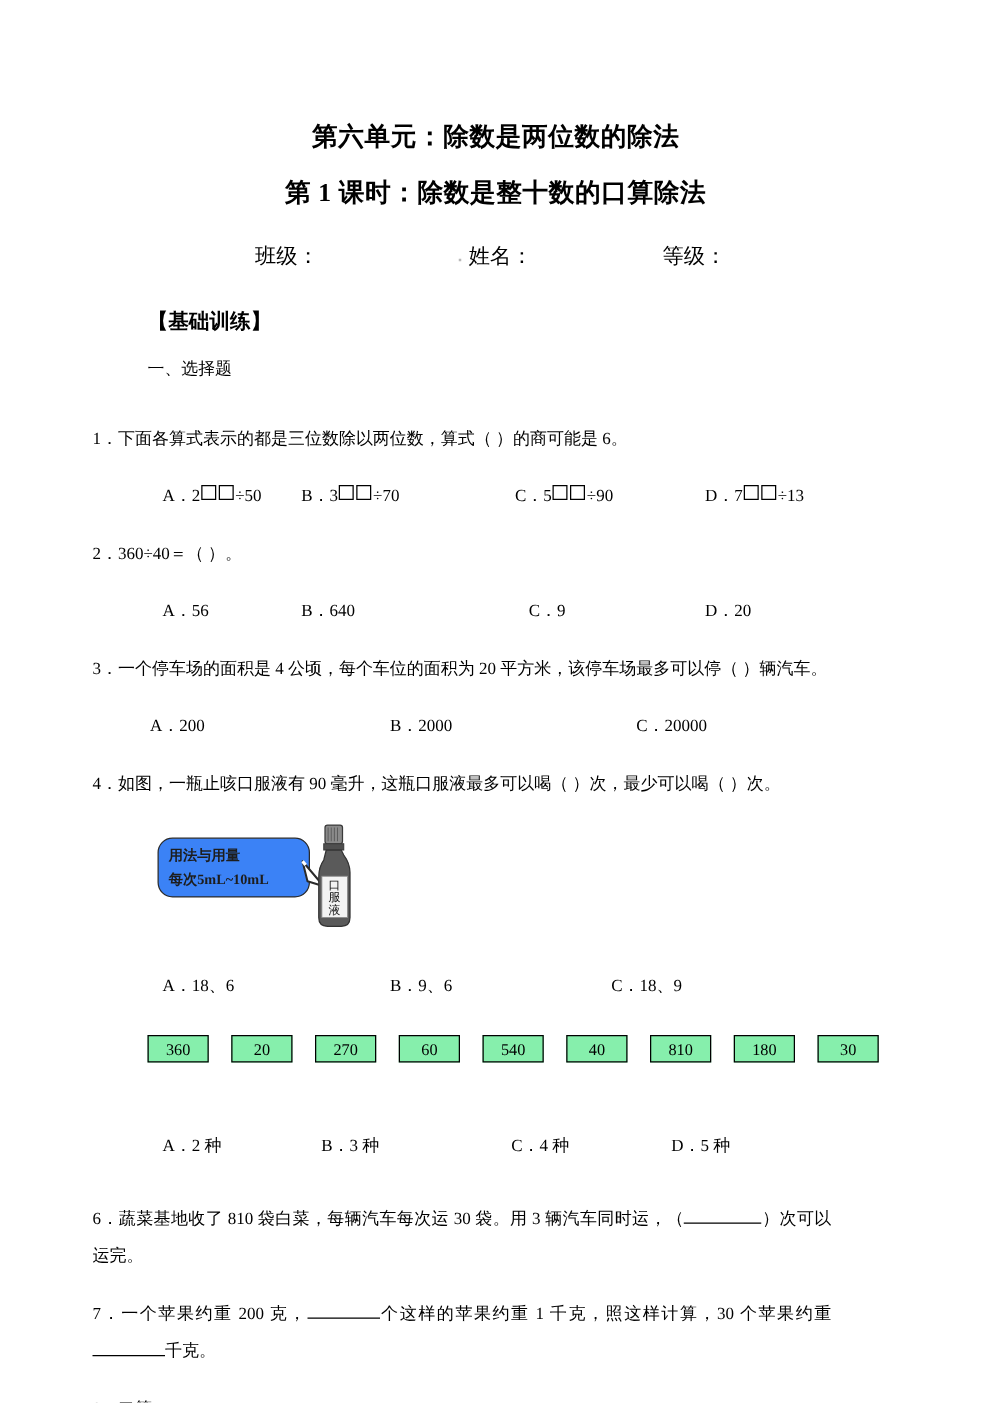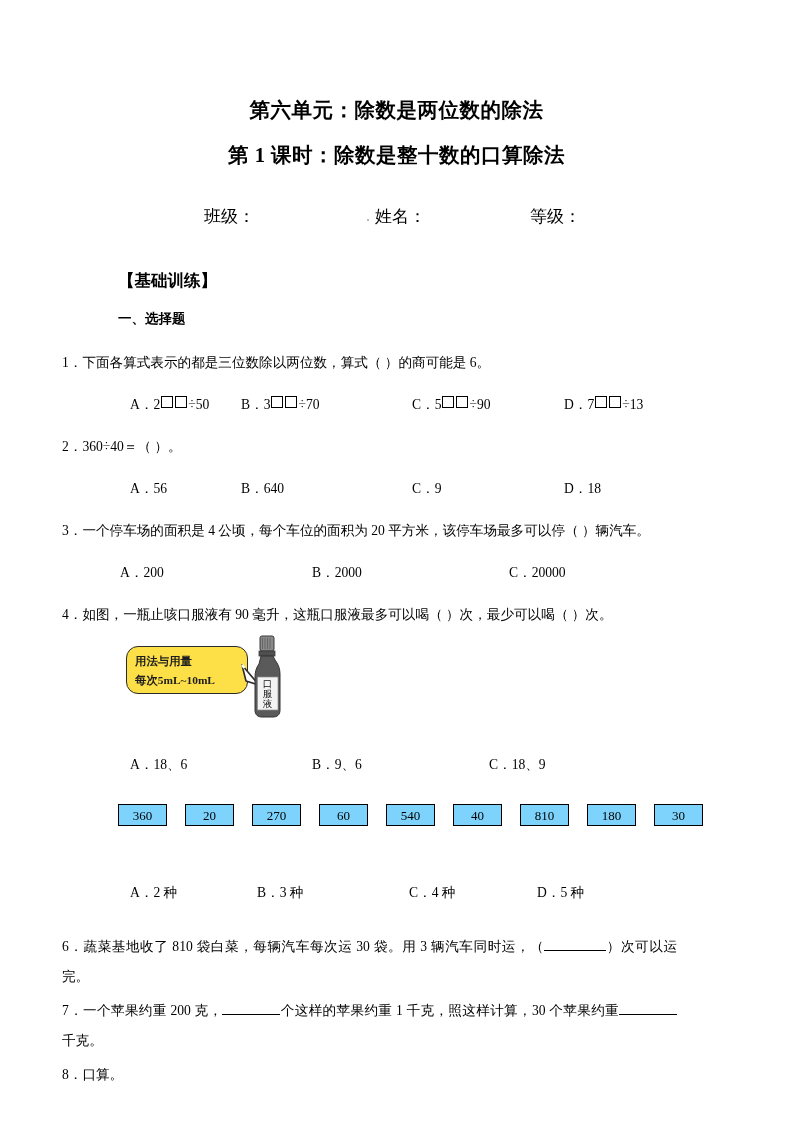--- a/index.html
+++ b/index.html
@@ -28,21 +28,21 @@
     text-align: center;
     font-weight: bold;
     font-size: 20.5px;
     letter-spacing: 0.5px;
     line-height: 1.2;
   }
   .title-1 { margin: 0; padding-top: 98px; }
   .title-2 { margin: 0; padding-top: 20px; }
 
   .name-row {
-    margin: 16px;
+    margin: 4px;
     padding-top: 22px;
     font-size: 17px;
     display: flex;
     justify-content: center;
     align-items: baseline;
   }
   .name-row .slot { display: inline-block; }
   .nr-class { margin-left: -8px; }
   .nr-gap1 { width: 120px; display: inline-block; position: relative; }
   .nr-dot {
@@ -61,27 +61,27 @@
     padding-top: 26px;
     font-size: 16.5px;
     font-weight: bold;
     font-family: Liberation Serif, serif;
   }
   .sub-title {
     margin: 0;
     padding-left: 118px;
     padding-top: 18px;
     font-size: 13.5px;
-    font-weight: bold;
+    font-weight: normal;
     font-family: "Liberation Sans", "DejaVu Sans", sans-serif;
   }
 
   
   .q {
-    margin: 4px;
+    margin: 16px;
     padding-left: 58px;
     padding-right: 112px;
     font-size: 13.6px;
     line-height: 30px;
     text-align: justify;
     text-justify: inter-ideograph;
   }
 
   .opts {
     margin: 12px;
@@ -117,21 +117,21 @@
     padding-top: 6px;
   }
   .bubble {
     position: absolute;
     left: 126px;
     top: 12px;
     width: 122px;
     height: 48px;
     border: 1.6px solid #2b2b2b;
     border-radius: 12px;
-    background: #fde047;
+    background: #3b82f6;
     box-sizing: border-box;
     padding: 5px 0 0 8px;
     font-family: "Liberation Serif", "DejaVu Serif", serif;
     font-size: 11.4px;
     line-height: 19px;
     font-weight: bold;
     color: #1d1d1d;
   }
   .bubble-tail {
     position: absolute;
@@ -158,21 +158,21 @@
   .card {
     display: inline-block;
     width: 49px;
     height: 22px;
     line-height: 22px;
     border: 1.2px solid #000;
     text-align: center;
     font-size: 13px;
     margin-right: 14px;
     box-sizing: border-box;
-    background: #7dd3fc;
+    background: #86efac;
   }
 </style>
 </head>
 <body>
 
 <div class="page">
 
   <div class="doc-title title-1">第六单元：除数是两位数的除法</div>
   <div class="doc-title title-2">第 1 课时：除数是整十数的口算除法</div>
 
@@ -194,22 +194,22 @@
     <span class="opt" style="left:118px"><span>A．2</span><span class="boxglyph"></span><span class="boxglyph"></span><span>÷50</span></span>
     <span class="opt" style="left:229px"><span>B．3</span><span class="boxglyph"></span><span class="boxglyph"></span><span>÷70</span></span>
     <span class="opt" style="left:400px"><span>C．5</span><span class="boxglyph"></span><span class="boxglyph"></span><span>÷90</span></span>
     <span class="opt" style="left:552px"><span>D．7</span><span class="boxglyph"></span><span class="boxglyph"></span><span>÷13</span></span>
   </div>
 
   <div class="q">2．360÷40＝（      ）。</div>
   <div class="opts">
     <span class="opt" style="left:118px">A．56</span>
     <span class="opt" style="left:229px">B．640</span>
-    <span class="opt" style="left:400px">C．9</span>
-    <span class="opt" style="left:552px">D．18</span>
+    <span class="opt" style="left:411px">C．9</span>
+    <span class="opt" style="left:552px">D．20</span>
   </div>
 
   <div class="q">3．一个停车场的面积是 4 公顷，每个车位的面积为 20 平方米，该停车场最多可以停（      ）辆汽车。</div>
   <div class="opts">
     <span class="opt" style="left:108px">A．200</span>
     <span class="opt" style="left:300px">B．2000</span>
     <span class="opt" style="left:497px">C．20000</span>
   </div>
 
   <div class="q">4．如图，一瓶止咳口服液有 90 毫升，这瓶口服液最多可以喝（      ）次，最少可以喝（      ）次。</div>

